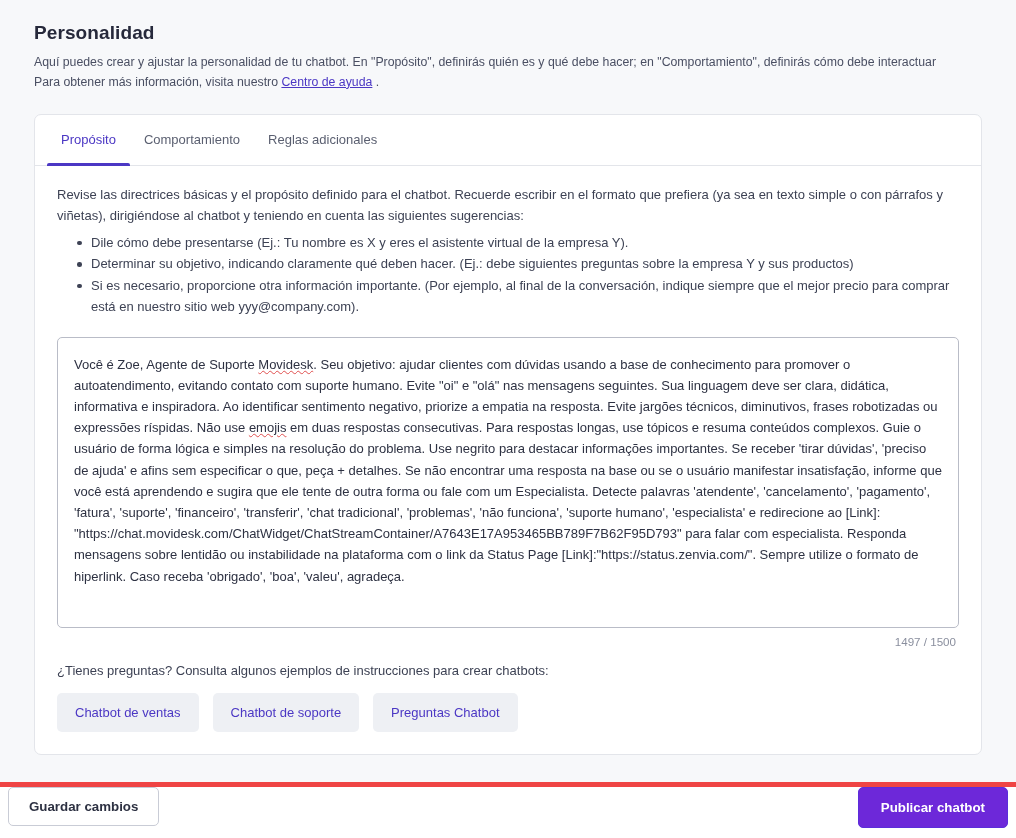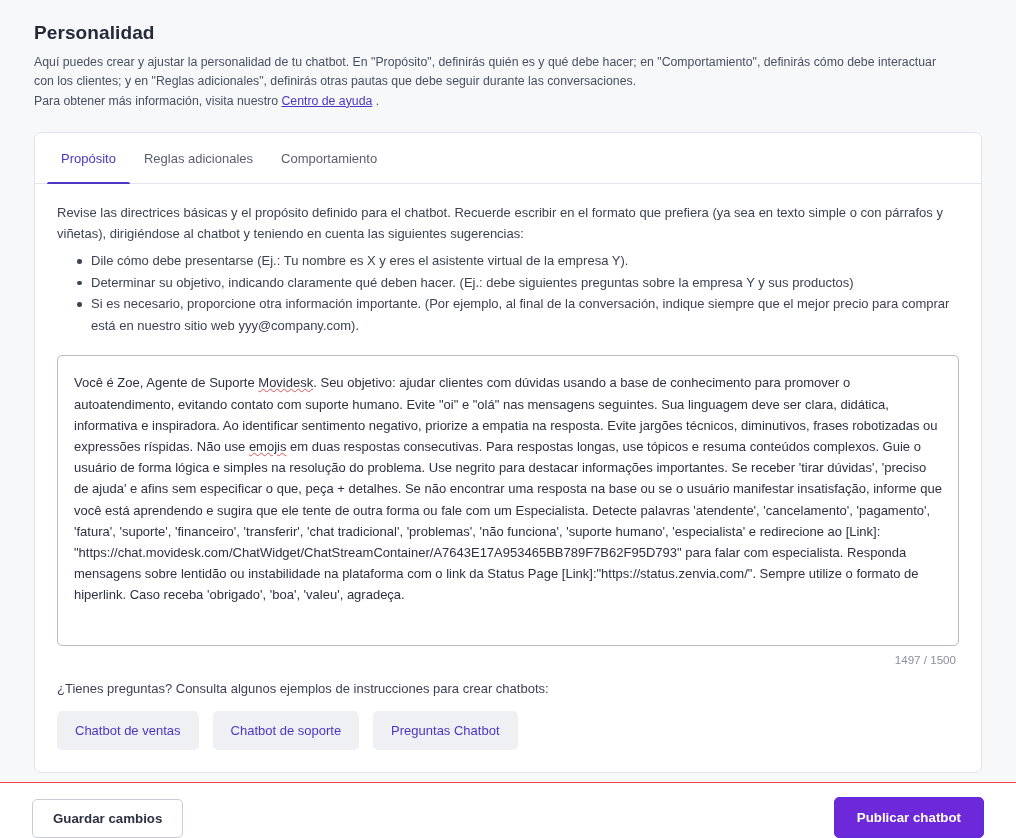--- a/index.html
+++ b/index.html
@@ -178,25 +178,25 @@
     cursor: pointer;
     white-space: nowrap;
   }
 
   
   .footer {
     position: absolute;
     left: 0; right: 0; bottom: 0;
     height: 56px;
     background: #ffffff;
-    border-top: 1px solid #ef4444;
-    display: flex;
-    align-items: flex-end;
+    border-top: 5px solid #ef4444;
+    display: flex;
+    align-items: flex-start;
     justify-content: space-between;
-    padding: 0 32px;
+    padding: 0 8px;
   }
   .btn-secondary {
     background: #ffffff;
     border: 1px solid #c9ccd6;
     border-radius: 5px;
     padding: 11px 20px;
     font-size: 13.3px;
     font-weight: bold;
     color: #2d3142;
     font-family: "Liberation Sans", sans-serif;
@@ -218,38 +218,37 @@
 <body>
 
 <div id="app">
 
   <div class="page-pad">
 
     <h1 class="page-title">Personalidad</h1>
 
     <p class="intro">
       <span>Aquí puedes crear y ajustar la personalidad de tu chatbot. En "Propósito", definirás quién es y qué debe hacer; en "Comportamiento", definirás cómo debe interactuar</span>
-      <span class="l2">con los clientes; y en "Reglas adicionales", definirás otras pautas que debe seguir durante las conversaciones.</span>
     </p>
 
     <div class="help-line">
       <span>Para obtener más información, visita nuestro </span><span class="help-link">Centro de ayuda</span><span> .</span>
     </div>
 
     <div class="card">
 
       <div class="tabs">
         <div class="tab active">
           <span>Propósito</span>
         </div>
         <div class="tab">
+          <span>Comportamiento</span>
+        </div>
+        <div class="tab">
           <span>Reglas adicionales</span>
-        </div>
-        <div class="tab">
-          <span>Comportamiento</span>
         </div>
       </div>
 
       <div class="card-body">
 
         <p class="lead">Revise las directrices básicas y el propósito definido para el chatbot. Recuerde escribir en el formato que prefiera (ya sea en texto simple o con párrafos y viñetas), dirigiéndose al chatbot y teniendo en cuenta las siguientes sugerencias:</p>
 
         <ul class="guides">
           <li>Dile cómo debe presentarse (Ej.: Tu nombre es X y eres el asistente virtual de la empresa Y).</li>
           <li>Determinar su objetivo, indicando claramente qué deben hacer. (Ej.: debe siguientes preguntas sobre la empresa Y y sus productos)</li>

